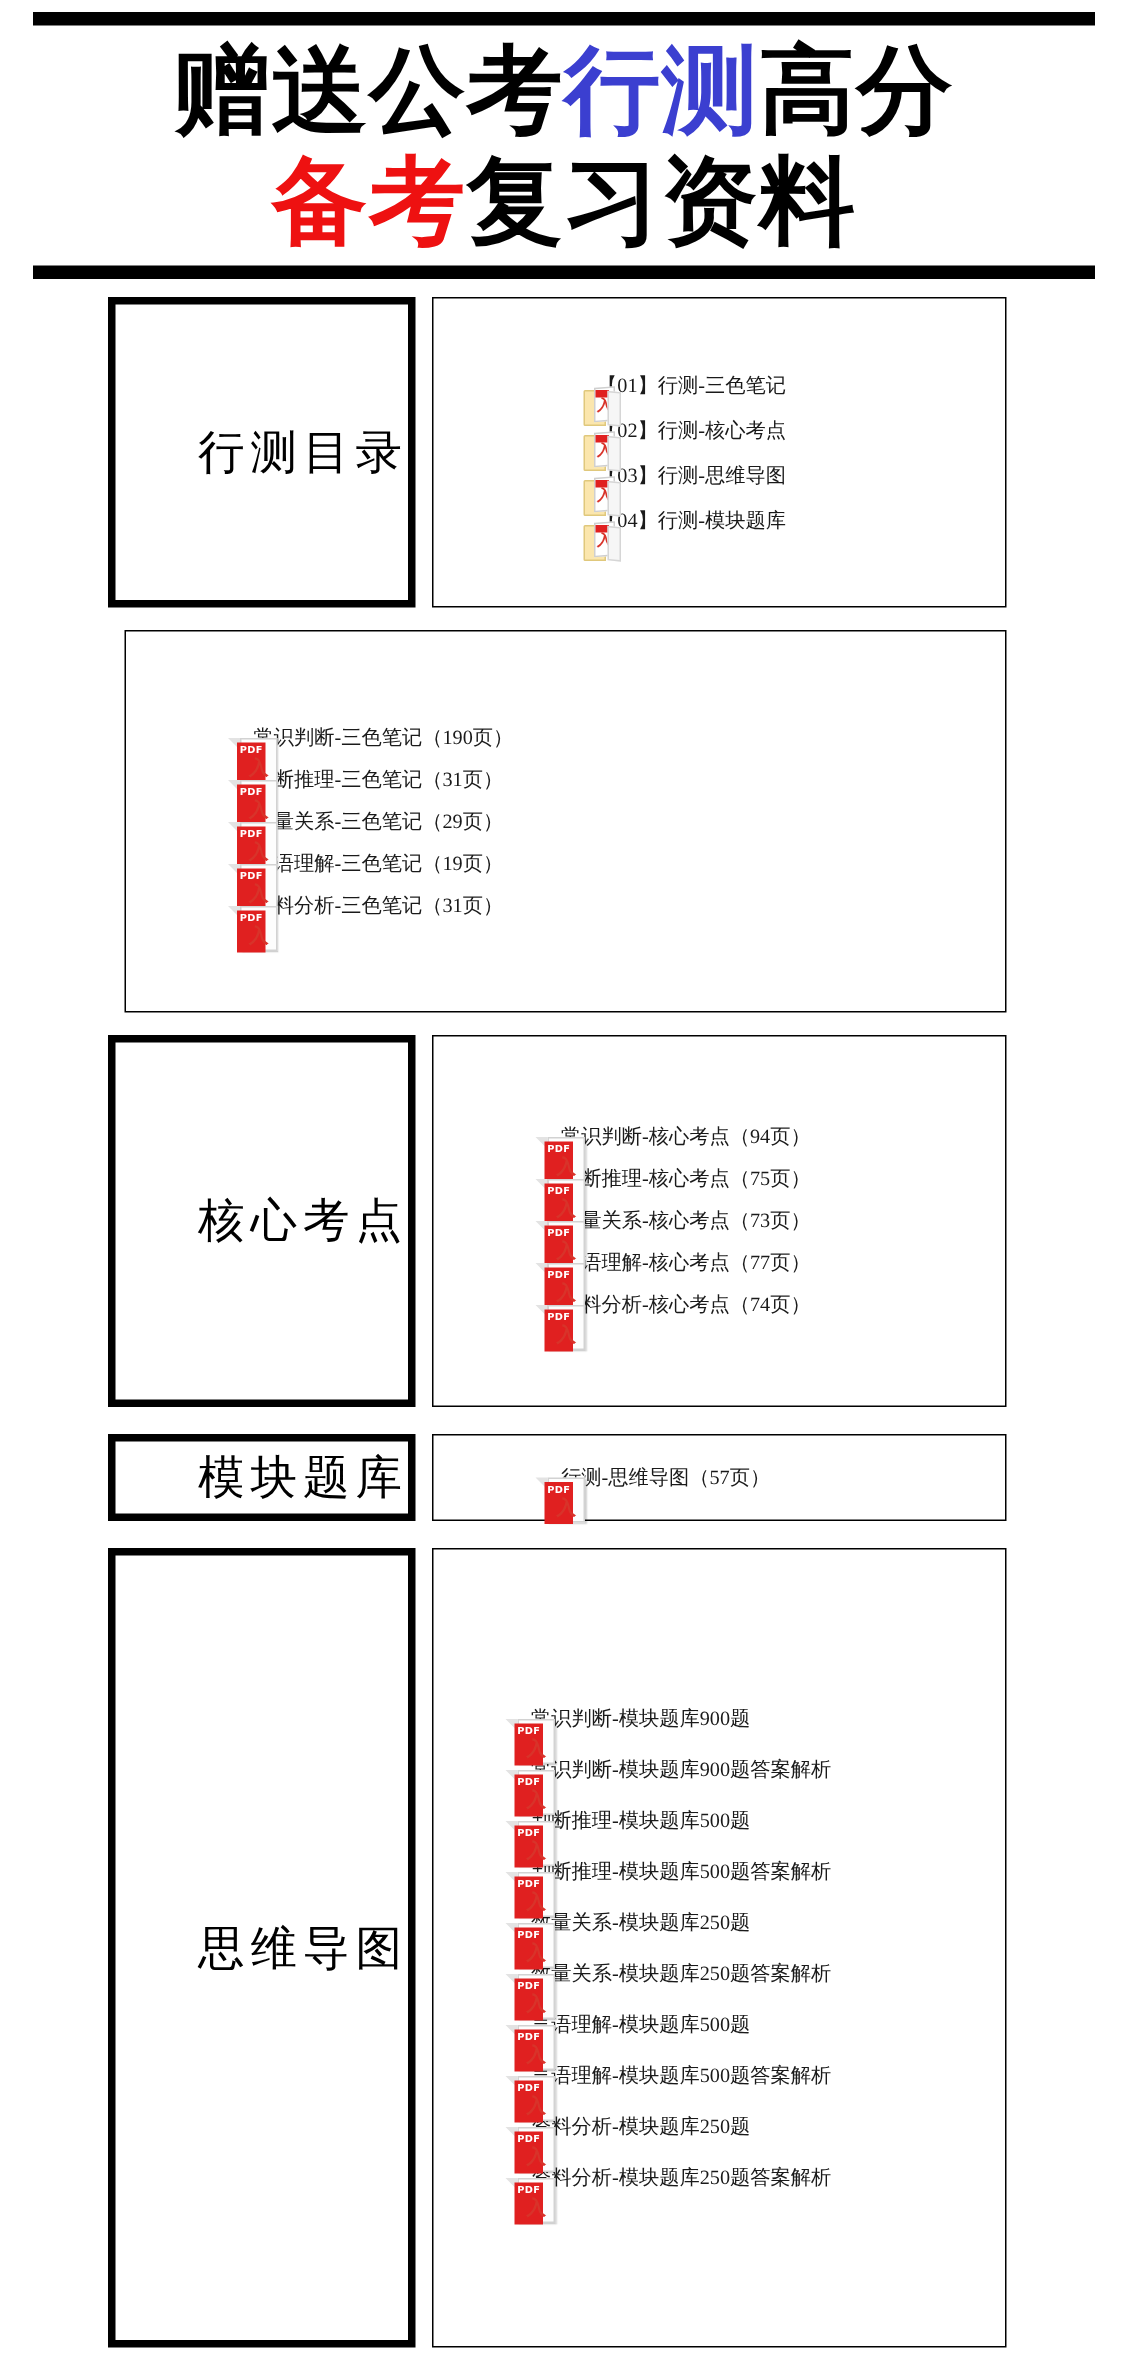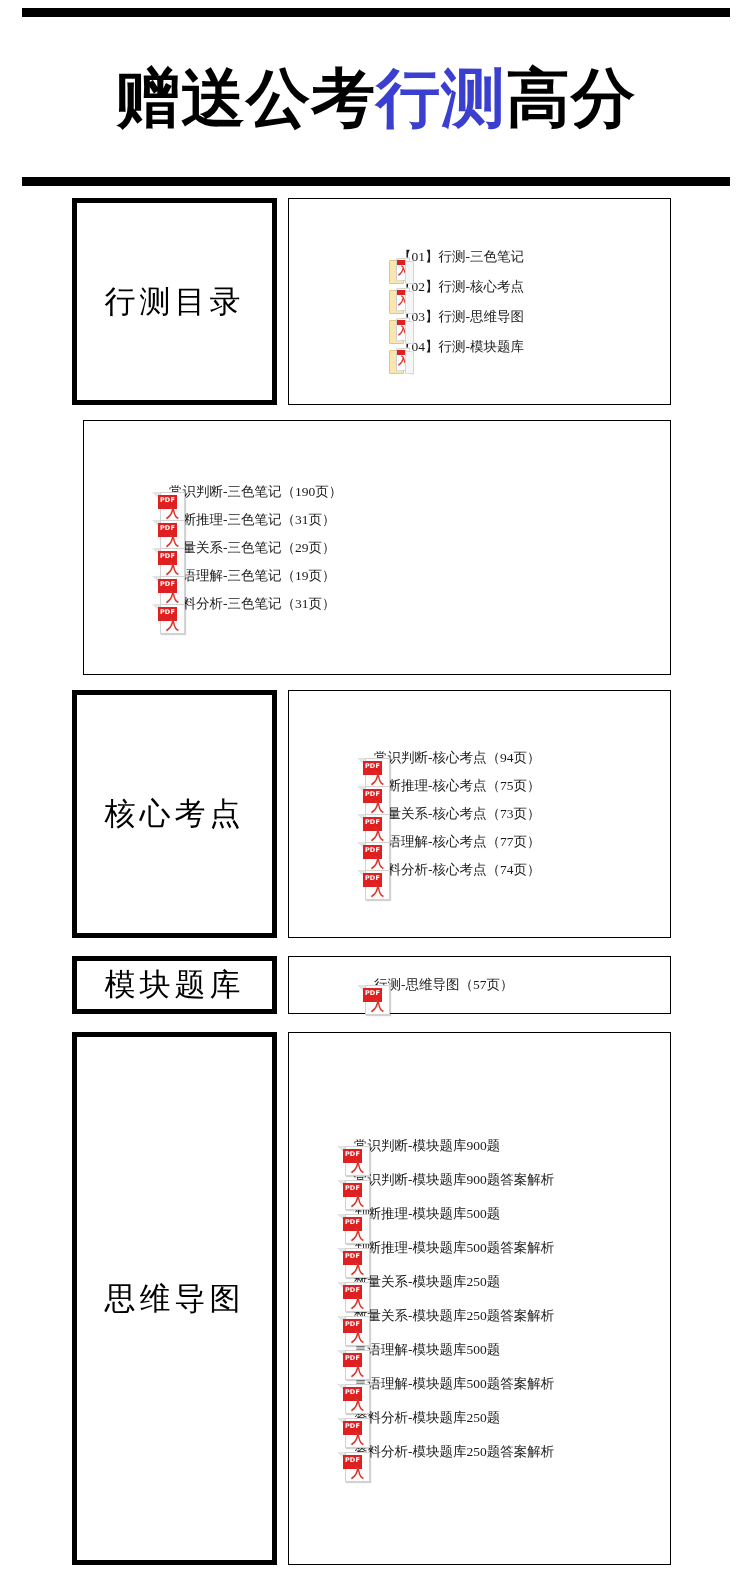--- a/index.html
+++ b/index.html
@@ -56,21 +56,21 @@
     position: absolute;
     display: flex;
     align-items: stretch;
   }
   .label-box {
     width: 205px;
     border: 5px solid #000000;
     background: #ffffff;
     display: flex;
     align-items: center;
-    justify-content: center;
+    justify-content: flex-end;
     flex: 0 0 205px;
   }
   .label-text {
     font-family: "DejaVu Serif", "Liberation Serif", serif;
     font-size: 31px;
     font-weight: 400;
     letter-spacing: 4px;
     color: #000000;
     white-space: nowrap;
   }
@@ -125,21 +125,21 @@
   .pdf-icon .fold {
     position: absolute;
     right: 0; top: 0;
     width: 0; height: 0;
     border-left: 8px solid transparent;
     border-top: 8px solid #e3e3e3;
   }
   .pdf-icon .tag {
     position: absolute;
     left: -2px; top: 3px;
-    width: 19px; height: 14px;
+    width: 19px; height: 28px;
     background: #e02020;
     color: #ffffff;
     font-family: "DejaVu Sans", "Liberation Sans", sans-serif;
     font-size: 6.5px;
     font-weight: 700;
     line-height: 10px;
     text-align: center;
     letter-spacing: 0.2px;
   }
   .pdf-icon .glyph {
@@ -205,20 +205,23 @@
 <body>
 
 <div id="page">
 
   <div class="banner">
     <div class="rule rule-top"></div>
     <div class="title-block">
       <div class="title-line">
         <span>赠送公考</span><span class="t-blue">行测</span><span>高分</span>
       </div>
+      <div class="title-line">
+        <span class="t-red">备考</span><span>复习资料</span>
+      </div>
     </div>
     <div class="rule rule-bottom"></div>
   </div>
 
   <div class="section" style="left:72px; top:198px; width:599px; height:207px;">
     <div class="label-box">
       <div class="label-text">行测目录</div>
     </div>
     <div class="list-box indent-a" style="padding:14px 0;">
       <div class="file-row" style="margin:6px 0;">

